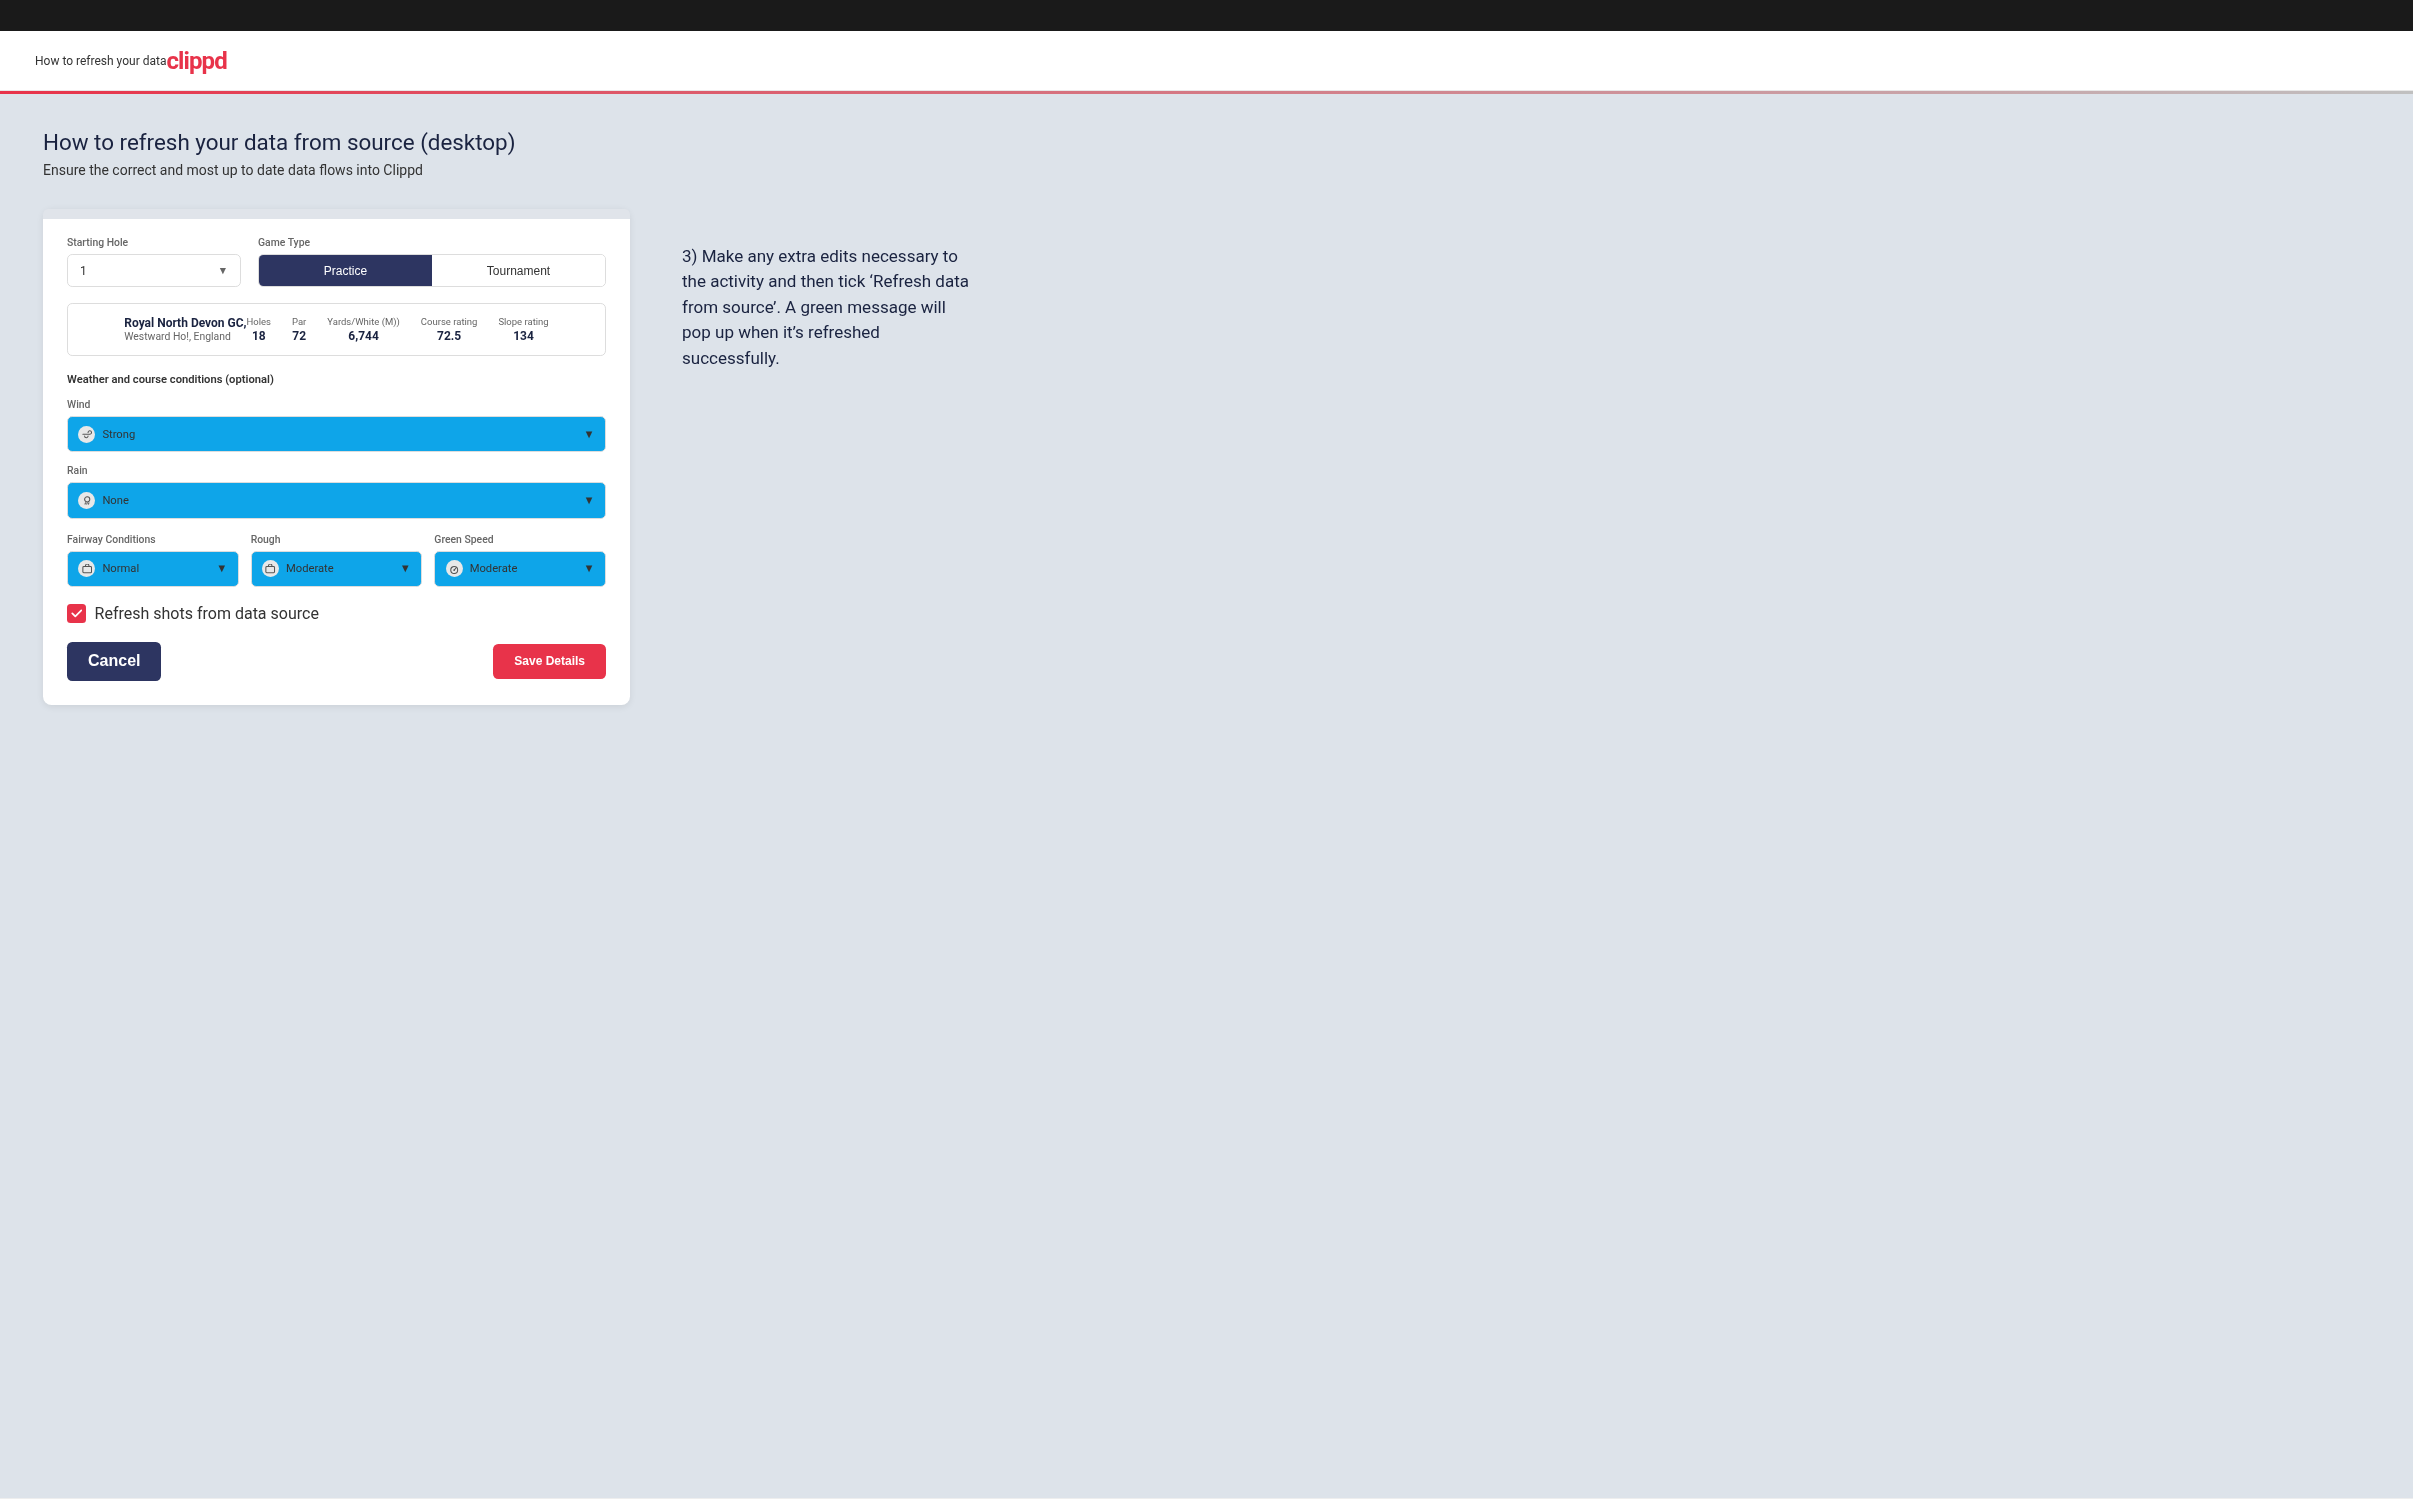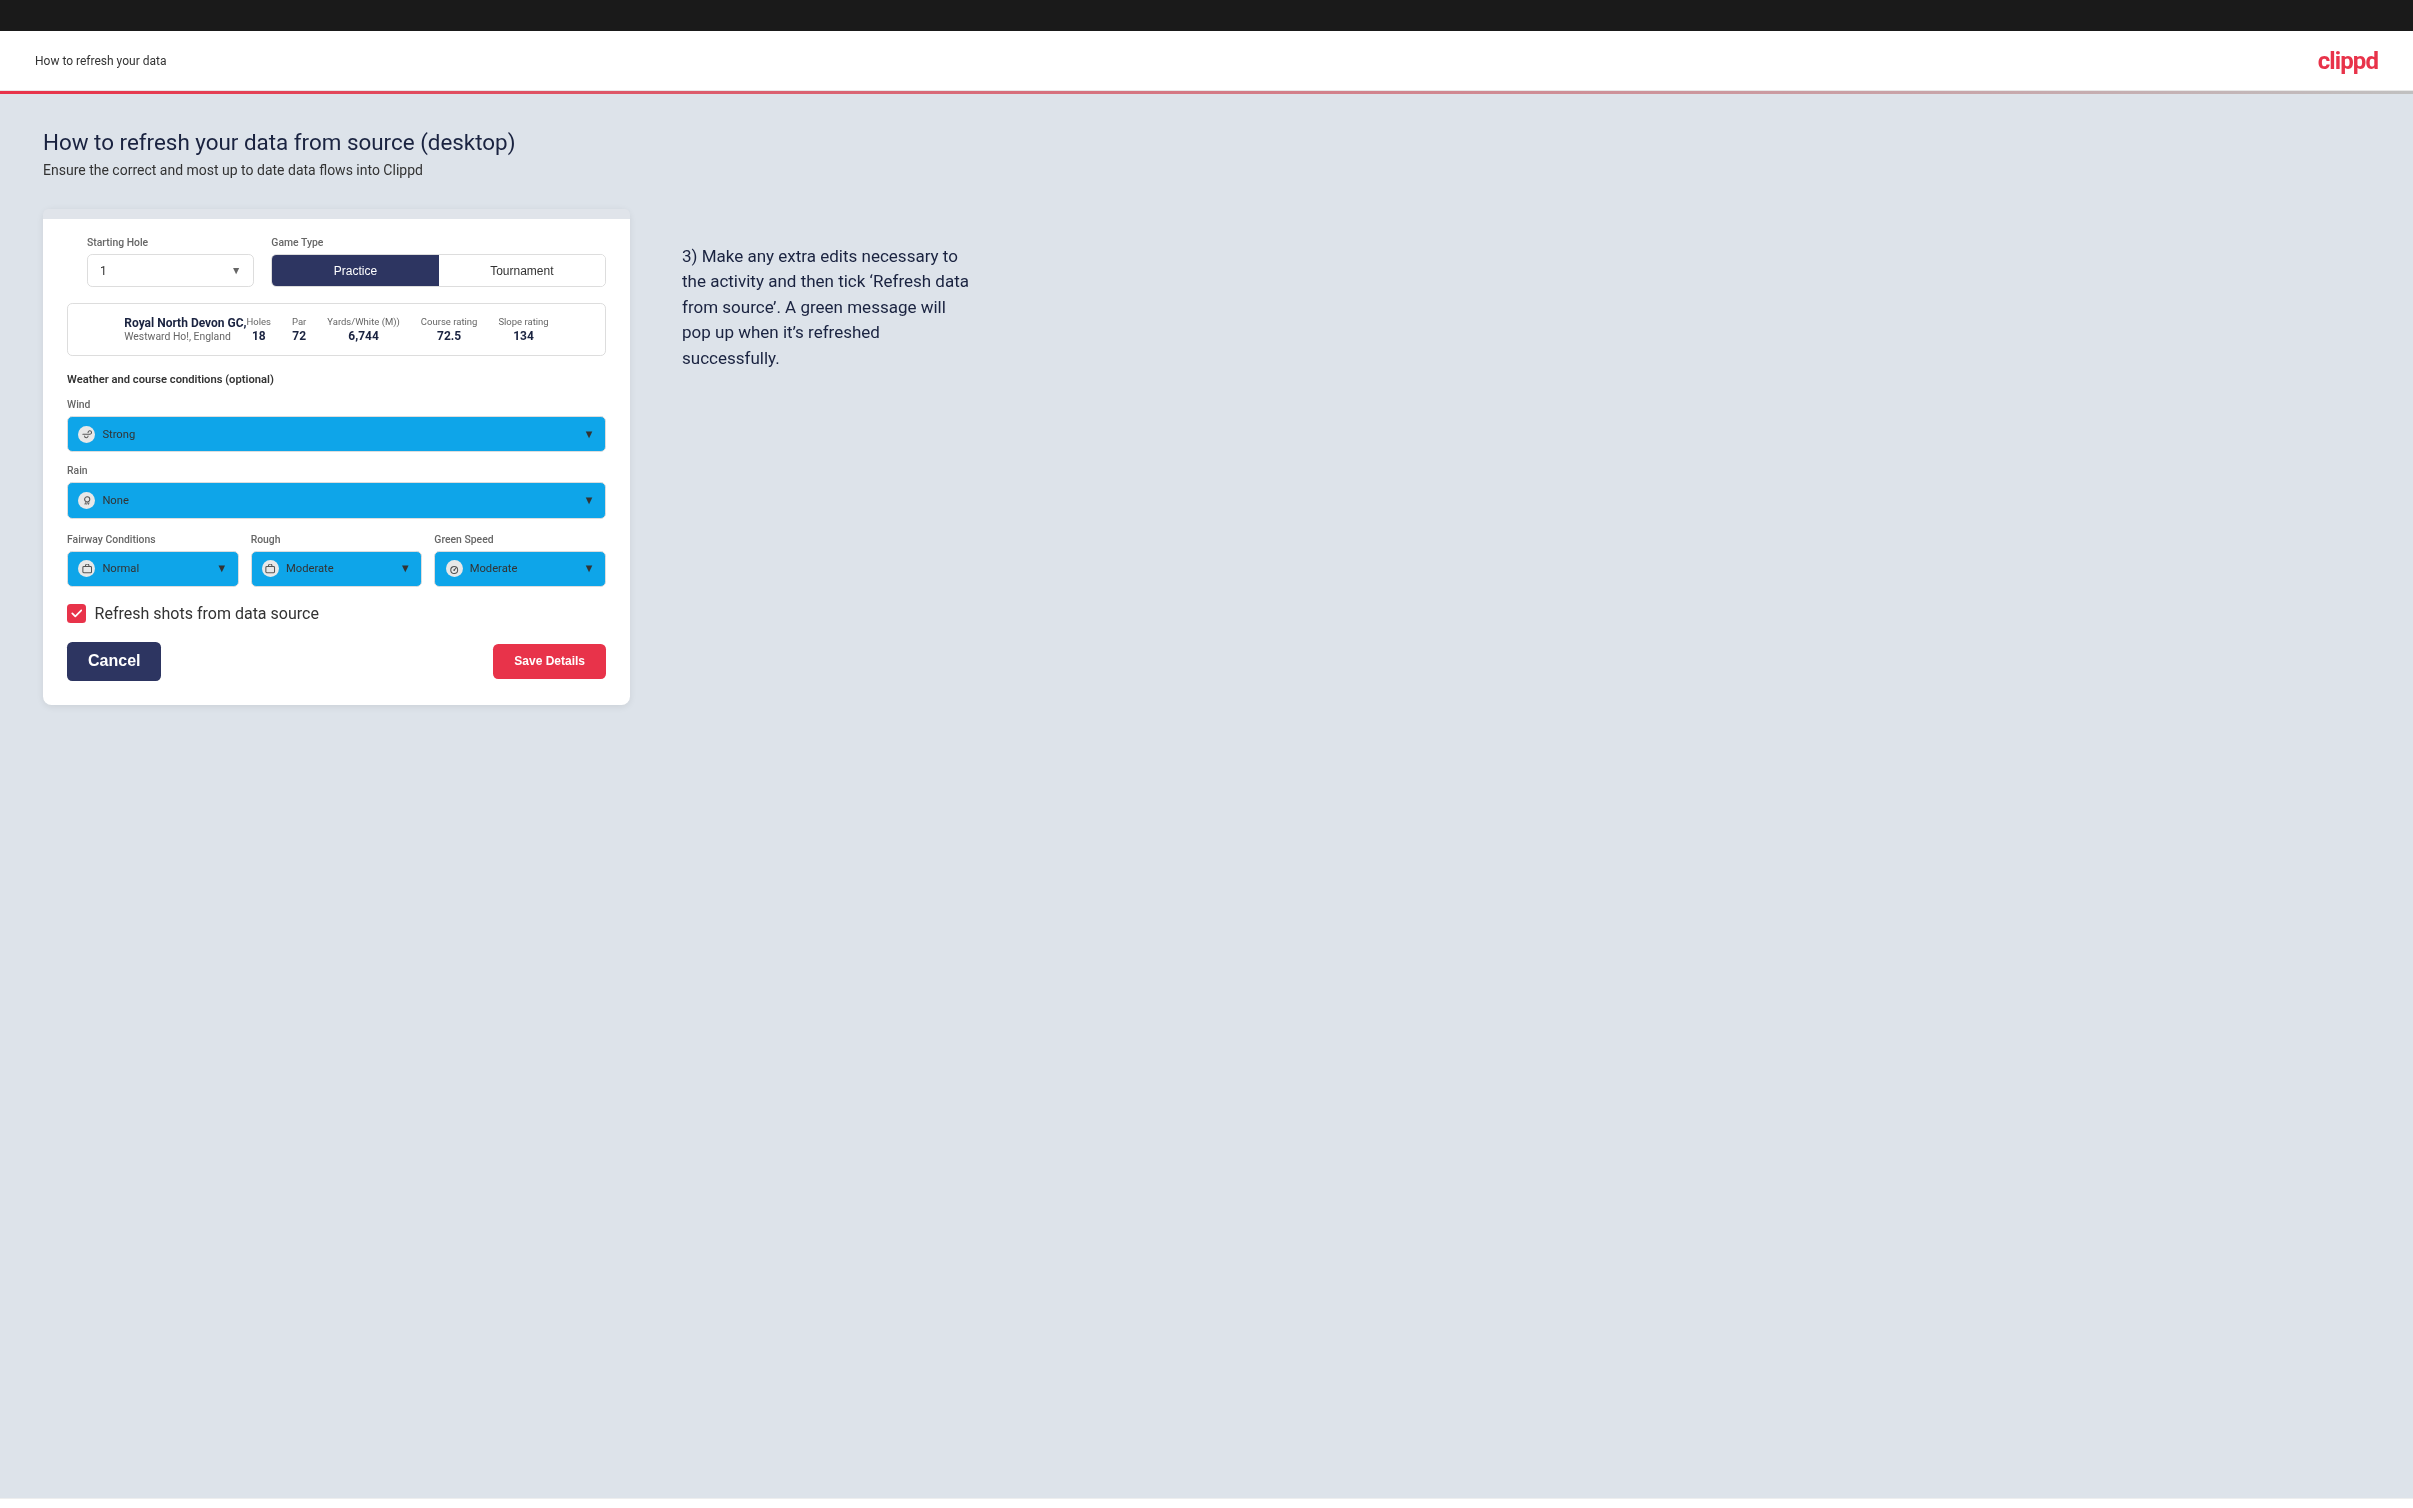--- a/index.html
+++ b/index.html
@@ -10,21 +10,21 @@
     }
     .top-bar {
       background: #1a1a1a;
       height: 31px;
     }
     .header {
       background: #fff;
       padding: 15.5px 35px;
       display: flex;
       align-items: center;
-      justify-content: space-between;
+      justify-content: flex-start;
       border-bottom: 1.7px solid #e8e8e8;
     }
     .header-title {
       font-size: 12px;
       color: #333;
     }
     .logo {
       font-size: 24px;
       font-weight: 700;
       color: #e8334a;
@@ -262,21 +262,20 @@
       border-top: 0.9px solid #eee;
     }
     .starting-hole-row {
       display: flex;
       gap: 17px;
       margin-bottom: 15.5px;
       align-items: flex-end;
     }
     .starting-hole-group {
       flex: 1;
-      margin-left: 20px;
     }
     .game-type-group {
       flex: 2;
     }
   </style>
 </head>
 <body>
 
 <div class="top-bar"></div>
 

